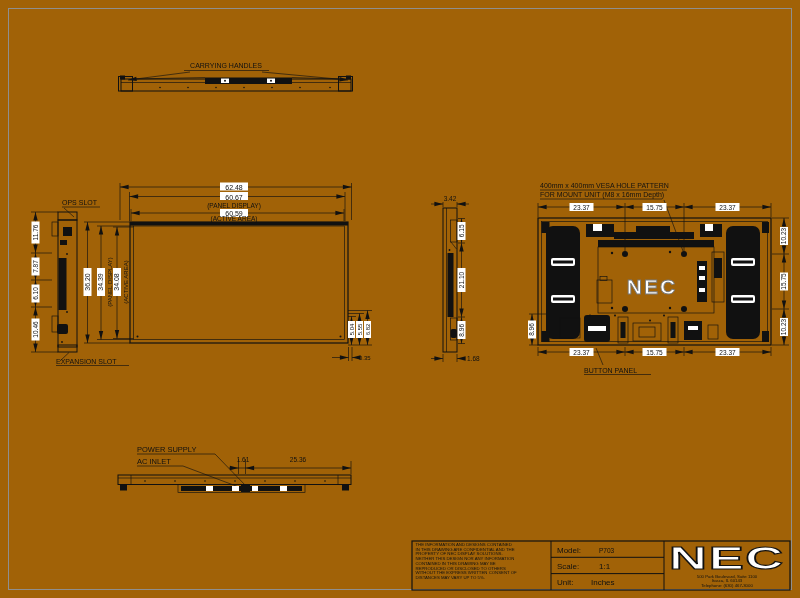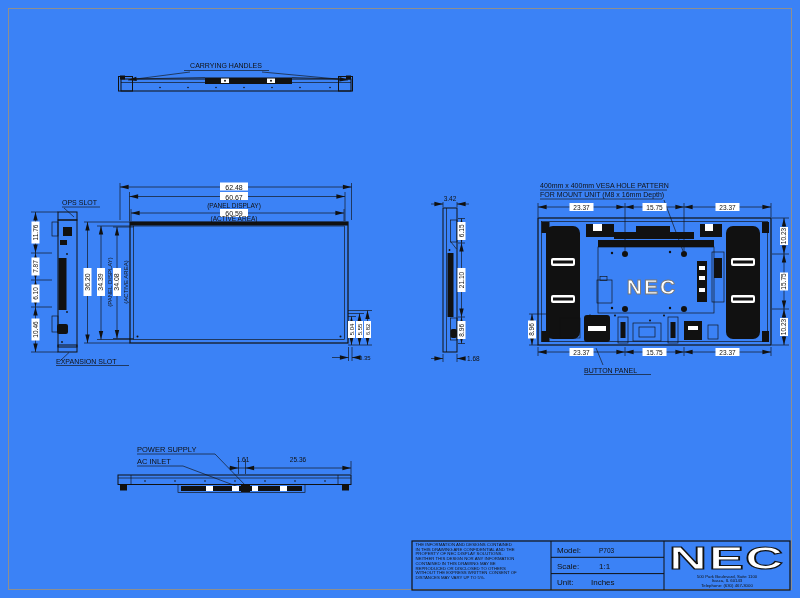--- a/index.html
+++ b/index.html
@@ -1,16 +1,16 @@
 <!DOCTYPE html>
 <html><head>
 <meta charset="utf-8">
 <style>
   html,body{margin:0;padding:0;background:#fff;}
-  .stage{width:800px;height:598px;position:relative;background:#3b82f6;text-decoration:underline;}
+  .stage{width:800px;height:598px;position:relative;background:#a16207;text-decoration:underline;}
   svg{display:block;}
   .s{fill:none;stroke:#111;stroke-width:1;}
   .s12{fill:none;stroke:#111;stroke-width:1.2;}
   .t{fill:none;stroke:#111;stroke-width:.65;}
   .dim{fill:none;stroke:#111;stroke-width:.65;}
   .f{fill:#111;stroke:none;}
   .w{fill:#fff;stroke:none;}
   .border{fill:none;stroke:#8f8f8f;stroke-width:1;}
   text{font-family:"Liberation Sans",sans-serif;fill:#111;}
   .d7{font-size:7px;}

